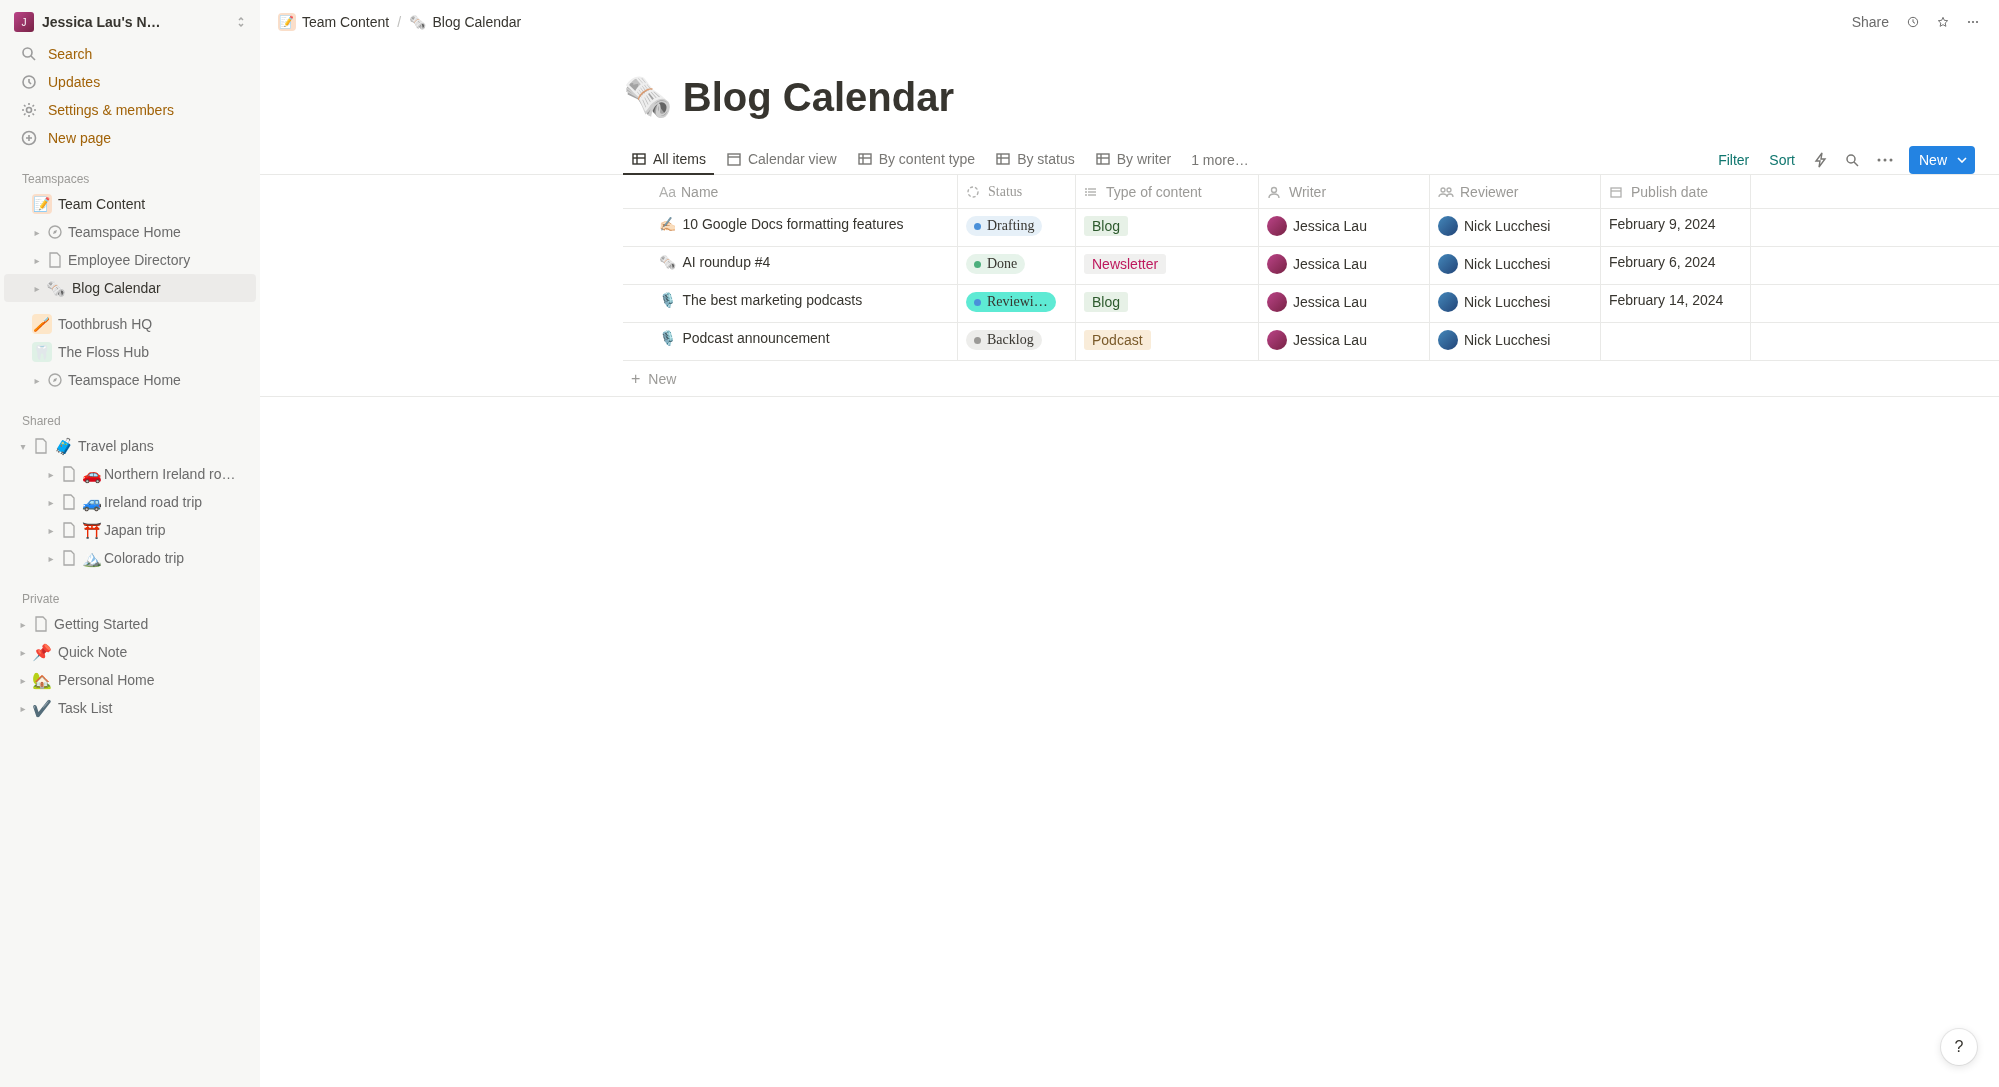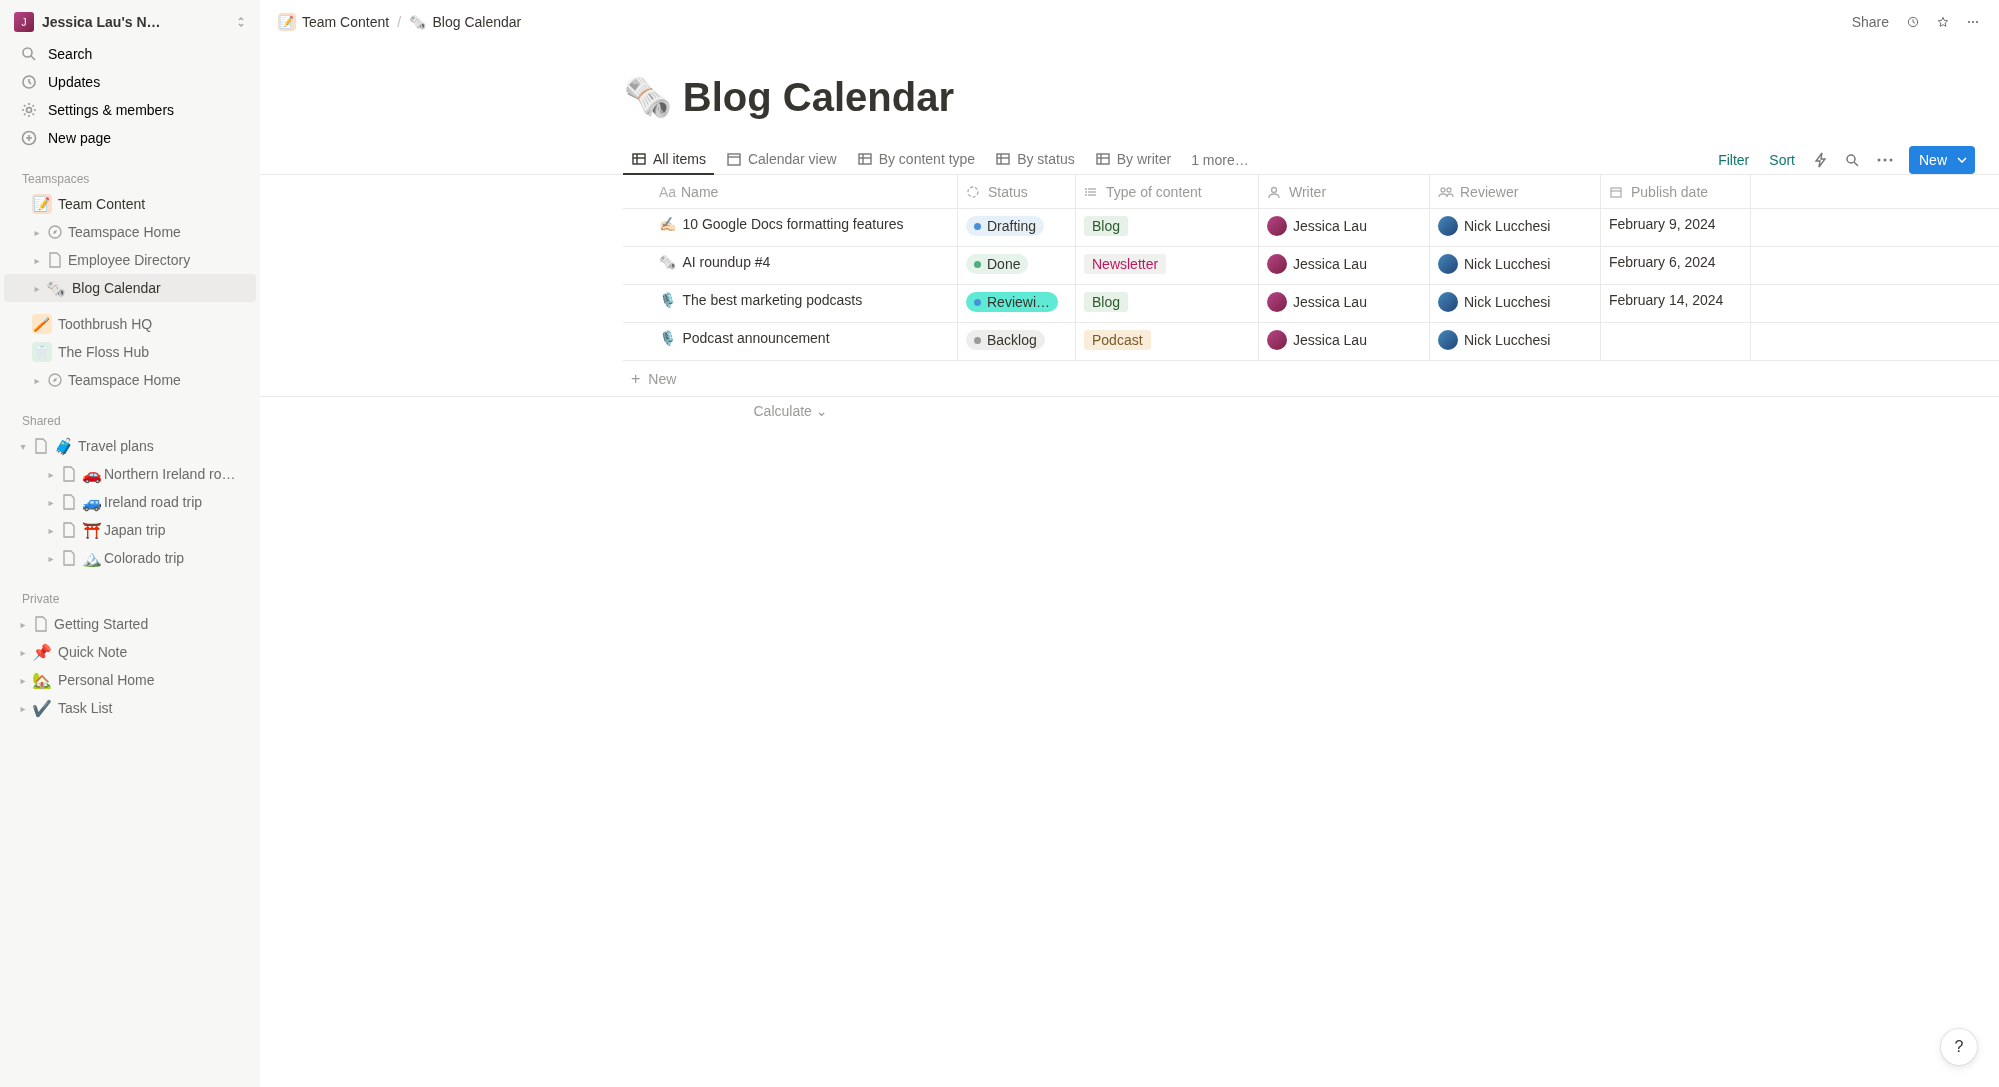--- a/index.html
+++ b/index.html
@@ -6,21 +6,21 @@
     body { font-family: -apple-system, BlinkMacSystemFont, "Segoe UI", Helvetica, Arial, sans-serif; font-size: 14px; color: #37352f; background: #fff; overflow: hidden; }
     .app { display: flex; height: 1087px; width: 1999px; }
     
     
     .sidebar { width: 260px; background: #f7f7f5; display: flex; flex-direction: column; padding: 8px 0; overflow-y: auto; }
     .sidebar-top { display: flex; align-items: center; padding: 4px 14px 8px; cursor: pointer; }
     .avatar { width: 20px; height: 20px; border-radius: 3px; background: linear-gradient(135deg,#b48,#724); margin-right: 8px; flex-shrink:0; display:flex; align-items:center; justify-content:center; color:#fff; font-size:10px; }
     .workspace-name { font-weight: 700; font-size: 14px; flex: 1; white-space: nowrap; overflow: hidden; text-overflow: ellipsis; }
     .expand-handle { color: #a9a9a7; margin-left: 4px; font-size: 12px; }
     
-    .sb-btn { display: flex; align-items: center; padding: 3px 14px; height: 28px; color: #000000; cursor: pointer; border-radius: 4px; margin: 0 4px; font-size: 14px; font-weight:500; }
+    .sb-btn { display: flex; align-items: center; padding: 3px 14px; height: 28px; color: #a16207; cursor: pointer; border-radius: 4px; margin: 0 4px; font-size: 14px; font-weight:500; }
     .sb-btn .ic { width: 22px; height: 22px; display: flex; align-items: center; justify-content: center; margin-right: 8px; color:#9b9b9b; }
     
     .sb-section-label { font-size: 12px; font-weight: 500; color: #9b9a97; padding: 2px 22px; margin-top: 18px; margin-bottom: 2px; }
     
     .sb-item { display: flex; align-items: center; padding: 2px 8px 2px 10px; height: 28px; cursor: pointer; border-radius: 4px; margin: 0 4px; font-size: 14px; color: #6b6b6b; }
     .sb-item.active { background: #ecebe9; color: #37352f; font-weight: 500; }
     .sb-item .caret { width: 18px; display:flex; align-items:center; justify-content:center; color:#b0b0ae; font-size:10px; flex-shrink:0; }
     .sb-item .emoji { width: 20px; height: 20px; display:flex; align-items:center; justify-content:center; margin-right: 6px; flex-shrink:0; font-size:16px; }
     .sb-item .label { white-space: nowrap; overflow: hidden; text-overflow: ellipsis; flex:1; }
     .sb-item .page-ic { width:18px; height:18px; margin-right:4px; color:#a8a8a6; display:flex; align-items:center; justify-content:center; }
@@ -52,21 +52,21 @@
     .va-btn { padding:4px 8px; font-size:14px; color:#0f766e; cursor:pointer; border-radius:4px; }
     .va-ic { width:28px; height:28px; display:flex; align-items:center; justify-content:center; color:#787774; cursor:pointer; border-radius:4px; }
     .new-btn { display:flex; align-items:center; background:#2383e2; color:#fff; border-radius:4px; height:28px; padding:0 4px 0 10px; font-size:14px; font-weight:500; cursor:pointer; margin-left:6px; }
     .new-btn .chev { margin-left:6px; padding:0 4px; }
     
     
     .db { margin-left:363px; }
     .db-head { display:flex; height:34px; border-bottom:1px solid #e9e9e7; color:#9b9a97; font-size:14px; }
     .db-cell { display:flex; align-items:center; padding:0 8px; border-right:1px solid #e9e9e7; }
     .db-cell.name { width:335px; padding-left:36px; }
-    .db-cell.status { width:118px; }
+    .db-cell.status { width:118px;font-family:Liberation Serif, serif; }
     .db-cell.type { width:183px; }
     .db-cell.writer { width:171px; }
     .db-cell.reviewer { width:171px; }
     .db-cell.date { width:150px; }
     .hd-ic { margin-right:6px; width:16px; color:#b0b0ae; display:flex; }
     
     .db-row { display:flex; min-height:38px; border-bottom:1px solid #e9e9e7; font-size:14px; }
     .db-row .db-cell { padding-top:7px; padding-bottom:7px; align-items:flex-start; }
     .row-emoji { margin-right:6px; }
     .db-cell.name .nm { font-weight:500; cursor:pointer; }
@@ -576,18 +576,17 @@
             </div>
           </div>
       </div>
 
       <div class="new-row" style="margin-left:0;padding-left:363px;">
         <div class="new-row-inner">
             <span class="plus">+</span>
             <span>New</span>
           </div>
       </div>
-      <div class="calc"><span>Calculate</span> <span>⌄</span></div>
     </div>
   </main>
 
   <div class="help-fab">?</div>
 </div>
 
 </body></html>

